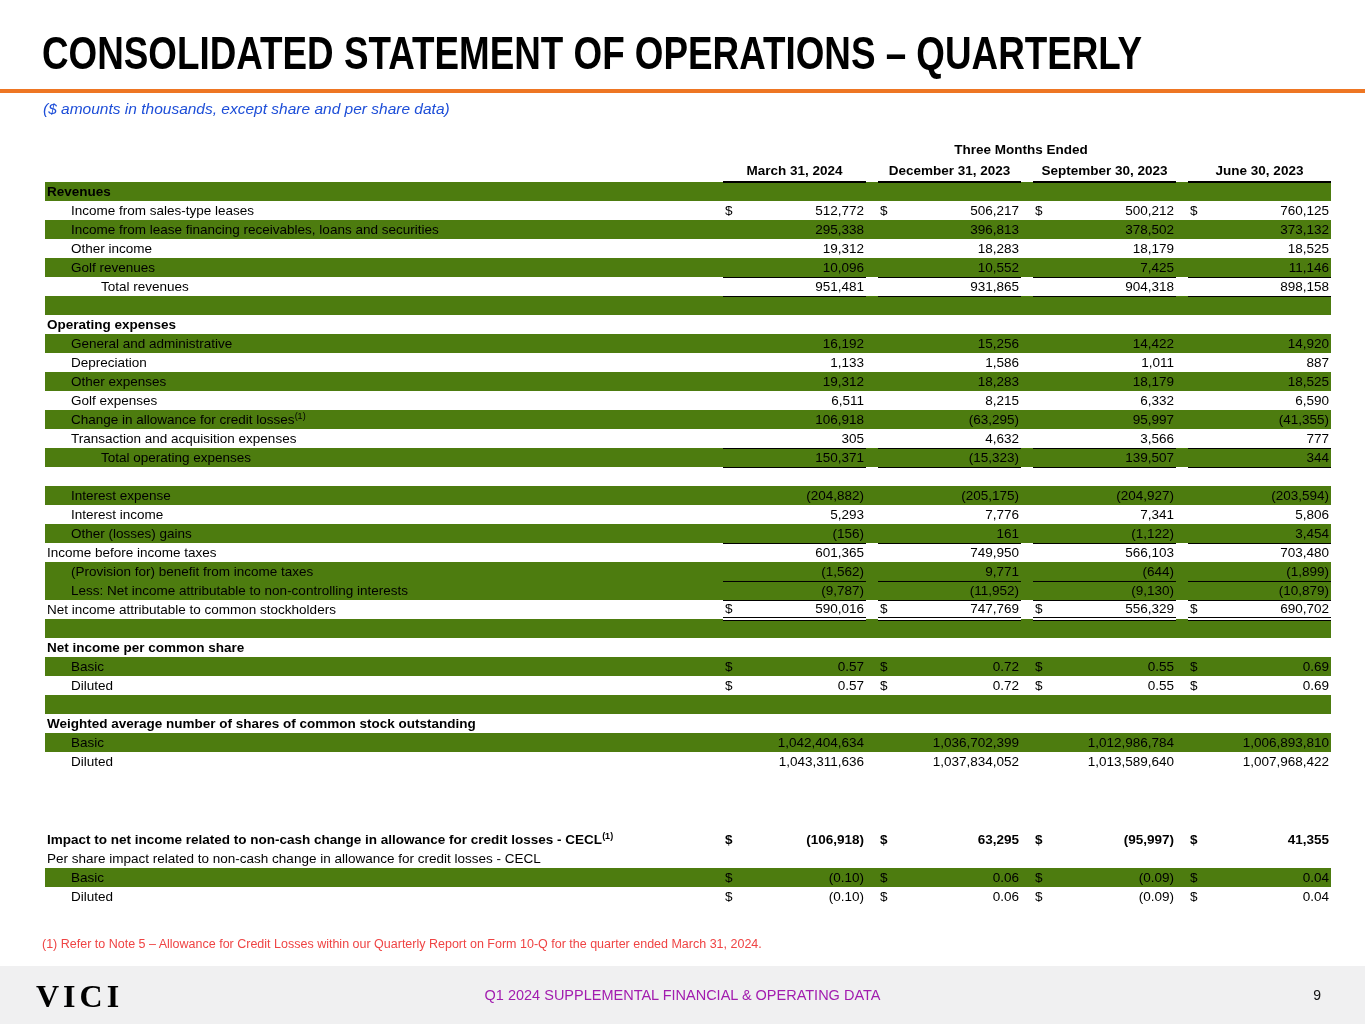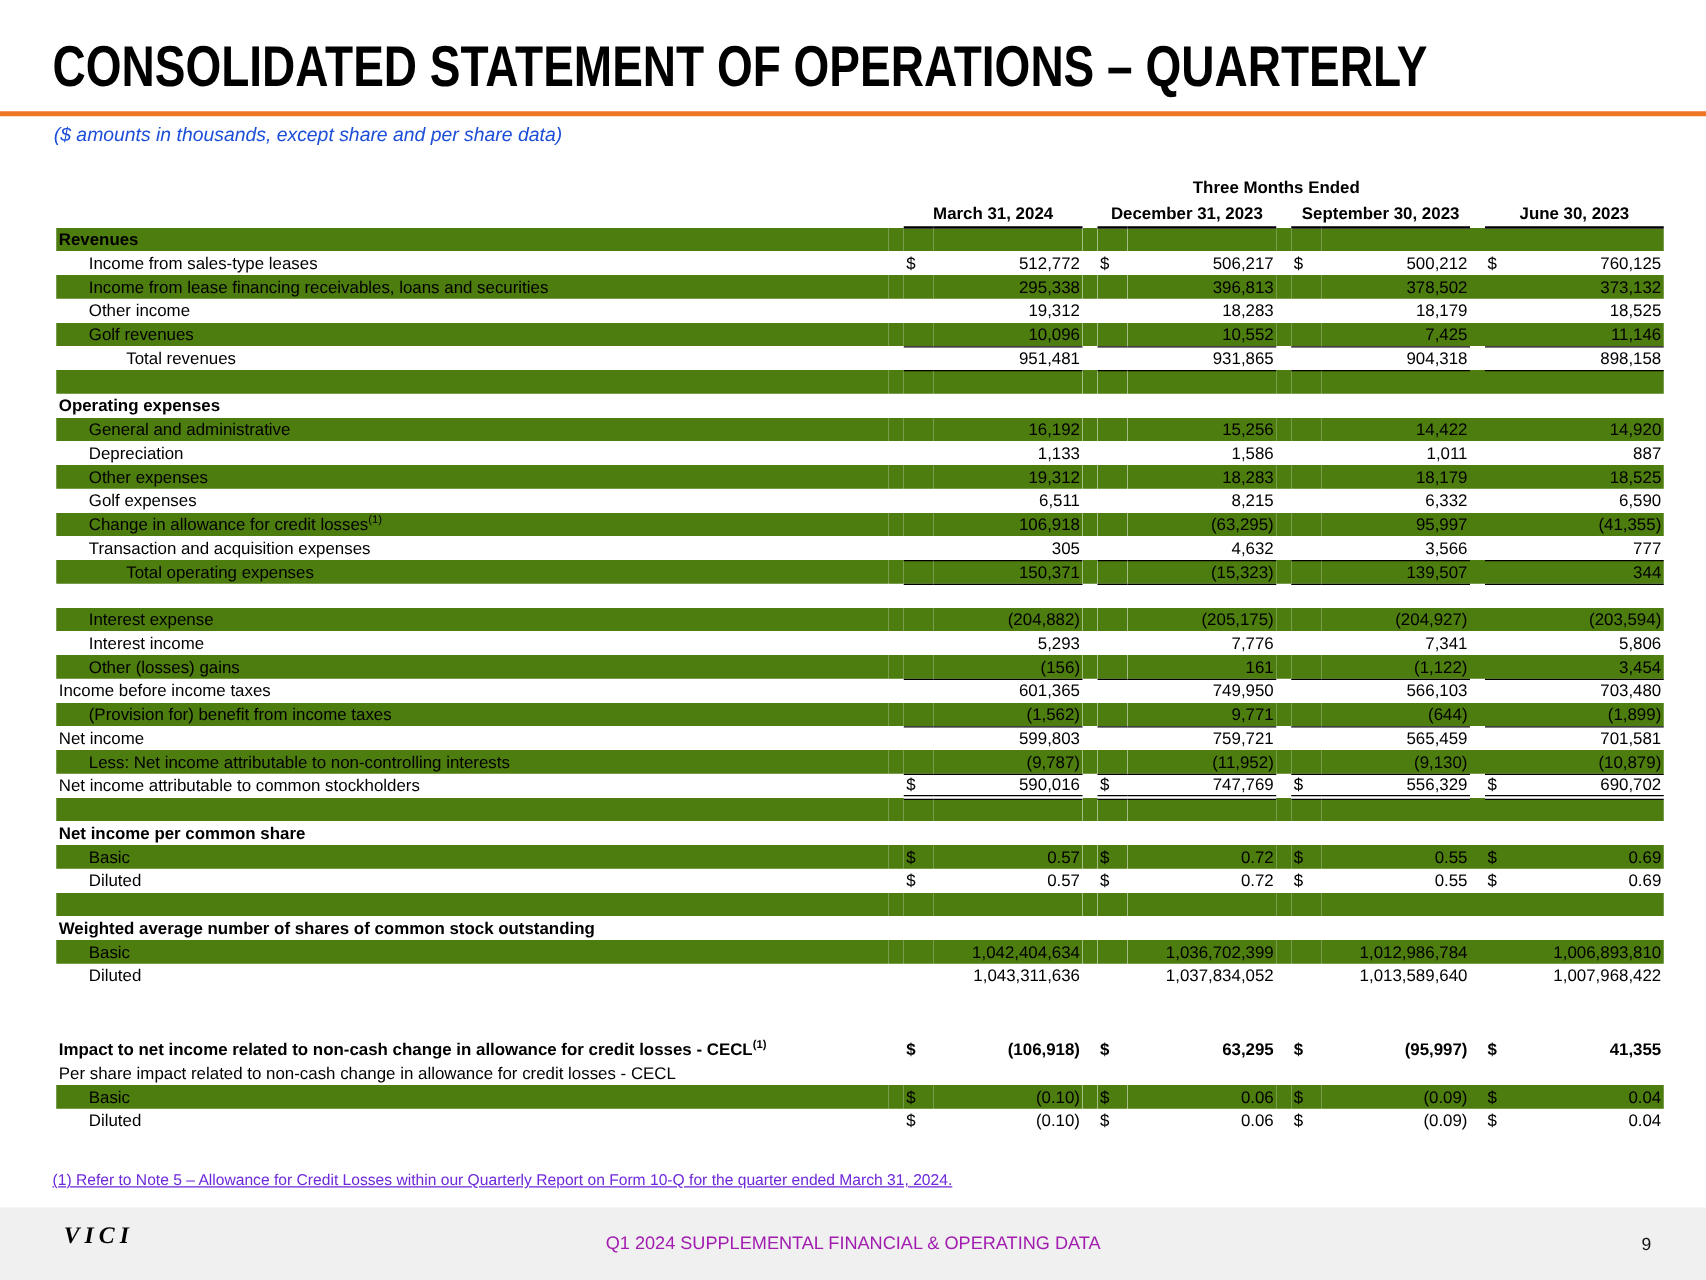--- a/index.html
+++ b/index.html
@@ -34,28 +34,28 @@
   .i1{padding-left:26px;}
   .i2{padding-left:56px;}
   .b{font-weight:700;}
   td.cur{text-align:left;padding-left:2px;}
   td.num{text-align:right;padding-right:2px;}
   tr.st{background:#4d7c0f;}
   .bt{border-top:1.5px solid #000;}
   .bb{border-bottom:1.5px solid #000;}
   .bd{border-bottom:4px double #000;}
   sup{font-size:9px;vertical-align:super;line-height:0;}
-  .footnote{position:absolute;top:937px;left:42px;font-size:12.5px;color:#6d28d9;text-decoration:underline;}
+  .footnote{position:absolute;top:937px;left:42px;font-size:12.5px;color:#ef4444;}
   .footer{
     position:absolute;left:0;bottom:0;width:1365px;height:58px;background:#F0F0F1;
     display:flex;align-items:center;
   }
   .logo{
-    position:absolute;left:51px;top:12px;
-    font-family:"Liberation Serif","DejaVu Serif",serif;font-weight:700;font-size:19px;letter-spacing:4px;font-style:italic;
+    position:absolute;left:36px;top:12px;
+    font-family:"Liberation Serif","DejaVu Serif",serif;font-weight:700;font-size:32px;letter-spacing:4px;
   }
   .fcenter{position:absolute;left:0;width:1365px;text-align:center;font-size:14.5px;color:#a21caf;}
   .fpage{position:absolute;right:44px;font-size:14px;color:#111;}
 </style>
 </head>
 <body>
 
 <div class="title">CONSOLIDATED STATEMENT OF OPERATIONS – QUARTERLY</div>
 <div class="rule"></div>
 <div class="subtitle">($ amounts in thousands, except share and per share data)</div>
@@ -402,35 +402,20 @@
         <td></td>
         <td class="cur bb"></td>
         <td class="num bb">9,771</td>
         <td></td>
         <td class="cur bb"></td>
         <td class="num bb">(644)</td>
         <td></td>
         <td class="cur bb"></td>
         <td class="num bb">(1,899)</td>
       </tr>
-      <tr>
-        <td class="lbl i0">Net income</td>
-        <td></td>
-        <td class="cur"></td>
-        <td class="num">599,803</td>
-        <td></td>
-        <td class="cur"></td>
-        <td class="num">759,721</td>
-        <td></td>
-        <td class="cur"></td>
-        <td class="num">565,459</td>
-        <td></td>
-        <td class="cur"></td>
-        <td class="num">701,581</td>
-      </tr>
       <tr class="st">
         <td class="lbl i1">Less: Net income attributable to non-controlling interests</td>
         <td></td>
         <td class="cur bb"></td>
         <td class="num bb">(9,787)</td>
         <td></td>
         <td class="cur bb"></td>
         <td class="num bb">(11,952)</td>
         <td></td>
         <td class="cur bb"></td>

